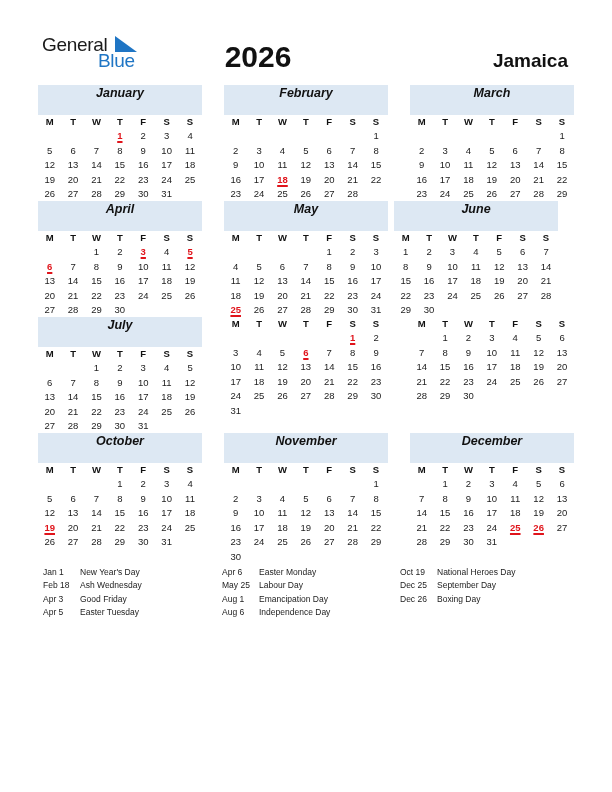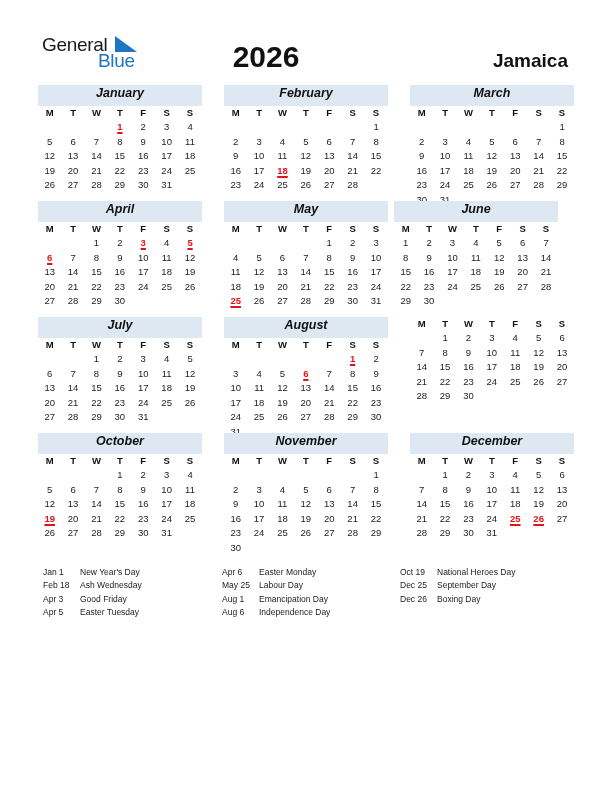--- a/index.html
+++ b/index.html
@@ -1,24 +1,24 @@
 <!DOCTYPE html>
 <html><head>
 <meta charset="utf-8">
 <style>
   html, body { margin:0; padding:0; background:#ffffff; }
   body { width:612px; height:792px; position:relative; font-family:"Liberation Sans", "DejaVu Sans", sans-serif; color:#1a1a1a; overflow:hidden; }
   .logo { position:absolute; left:42px; top:34px; width:100px; height:40px; }
   .logo-general { position:absolute; left:0; top:0; font-size:19px; color:#1a1a1a; letter-spacing:-0.3px; }
   .logo-blue { position:absolute; left:56px; top:16px; font-size:19px; color:#1f75c4; letter-spacing:-0.3px;text-align:center; }
   .logo-tri-wrap { position:absolute; left:73px; top:2px; width:22px; height:16px; }
-  .year { position:absolute; left:0; width:516px; top:40px; text-align:center; font-size:30px; font-weight:bold; color:#111;margin-left:8px; }
+  .year { position:absolute; left:0; width:516px; top:40px; text-align:center; font-size:30px; font-weight:bold; color:#111; }
   .country { position:absolute; right:44px; top:50px; font-size:19px; font-weight:bold; color:#111; }
   .month { position:absolute; width:164px; }
-  .month-header { height:21px; background:#dde8f3; text-align:center; font-size:12.5px; font-weight:bold; font-style:italic; line-height:17px; color:#111; }
+  .month-header { height:30px; background:#dde8f3; text-align:center; font-size:12.5px; font-weight:bold; font-style:italic; line-height:17px; color:#111; }
   .grid { display:grid; grid-template-columns:repeat(7, 23.4px); }
   .dow { font-size:9.5px; font-weight:bold; text-align:center; height:14px; line-height:14px; color:#111; }
   .day { font-size:9.5px; text-align:center; height:14.6px; line-height:14.6px; color:#222; }
   .day.holiday { color:#e0141b; font-weight:bold; text-decoration:underline; text-decoration-thickness:1.5px; text-underline-offset:2px; }
   .holidays { position:absolute; top:566px; font-size:8.5px; color:#222; }
   .hol-row { height:13.4px; line-height:13.4px; white-space:nowrap; }
   .hol-date { display:inline-block; width:37px; }
 </style>
 </head>
 <body>
@@ -348,21 +348,20 @@
         <div class="day">25</div>
         <div class="day">26</div>
         <div class="day">27</div>
         <div class="day">28</div>
         <div class="day">29</div>
         <div class="day">30</div>
         <div class="day">31</div>
       </div>
     </div>
     <div class="month" style="left: 224px; top: 317px;">
-      <div class="month-header">August</div>
       <div class="grid">
         <div class="dow">M</div>
         <div class="dow">T</div>
         <div class="dow">W</div>
         <div class="dow">T</div>
         <div class="dow">F</div>
         <div class="dow">S</div>
         <div class="dow">S</div>
         <div class="day"></div>
         <div class="day"></div>

